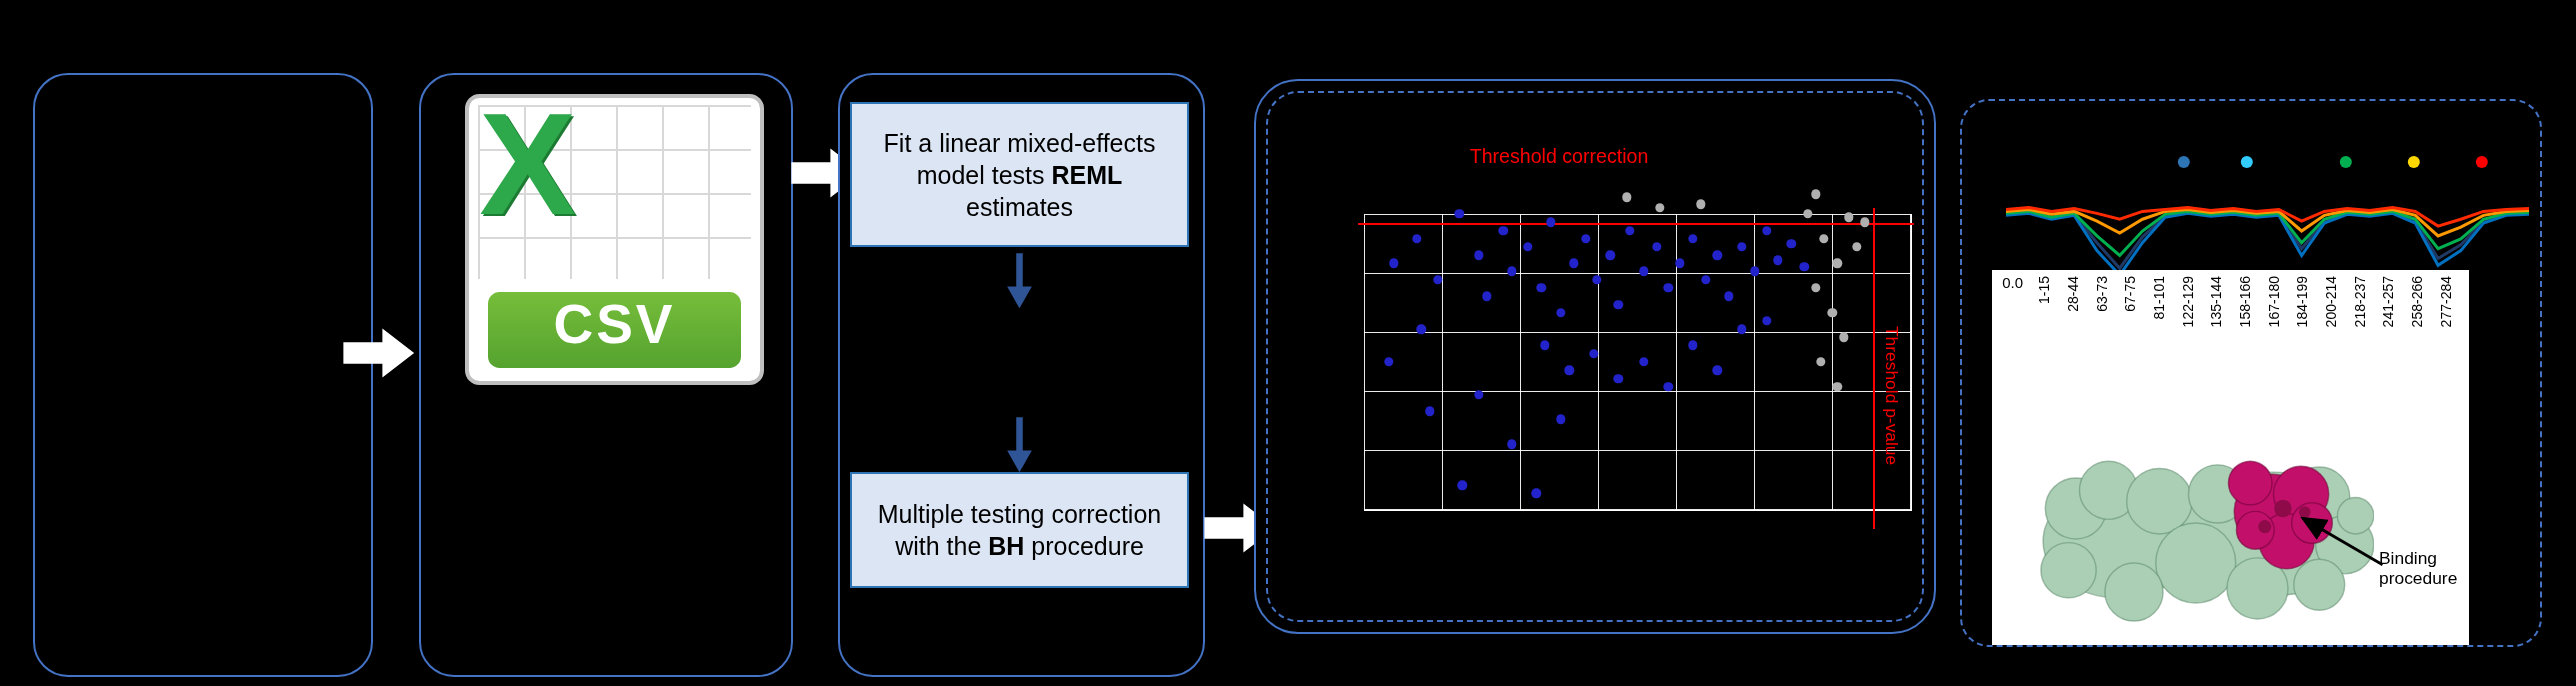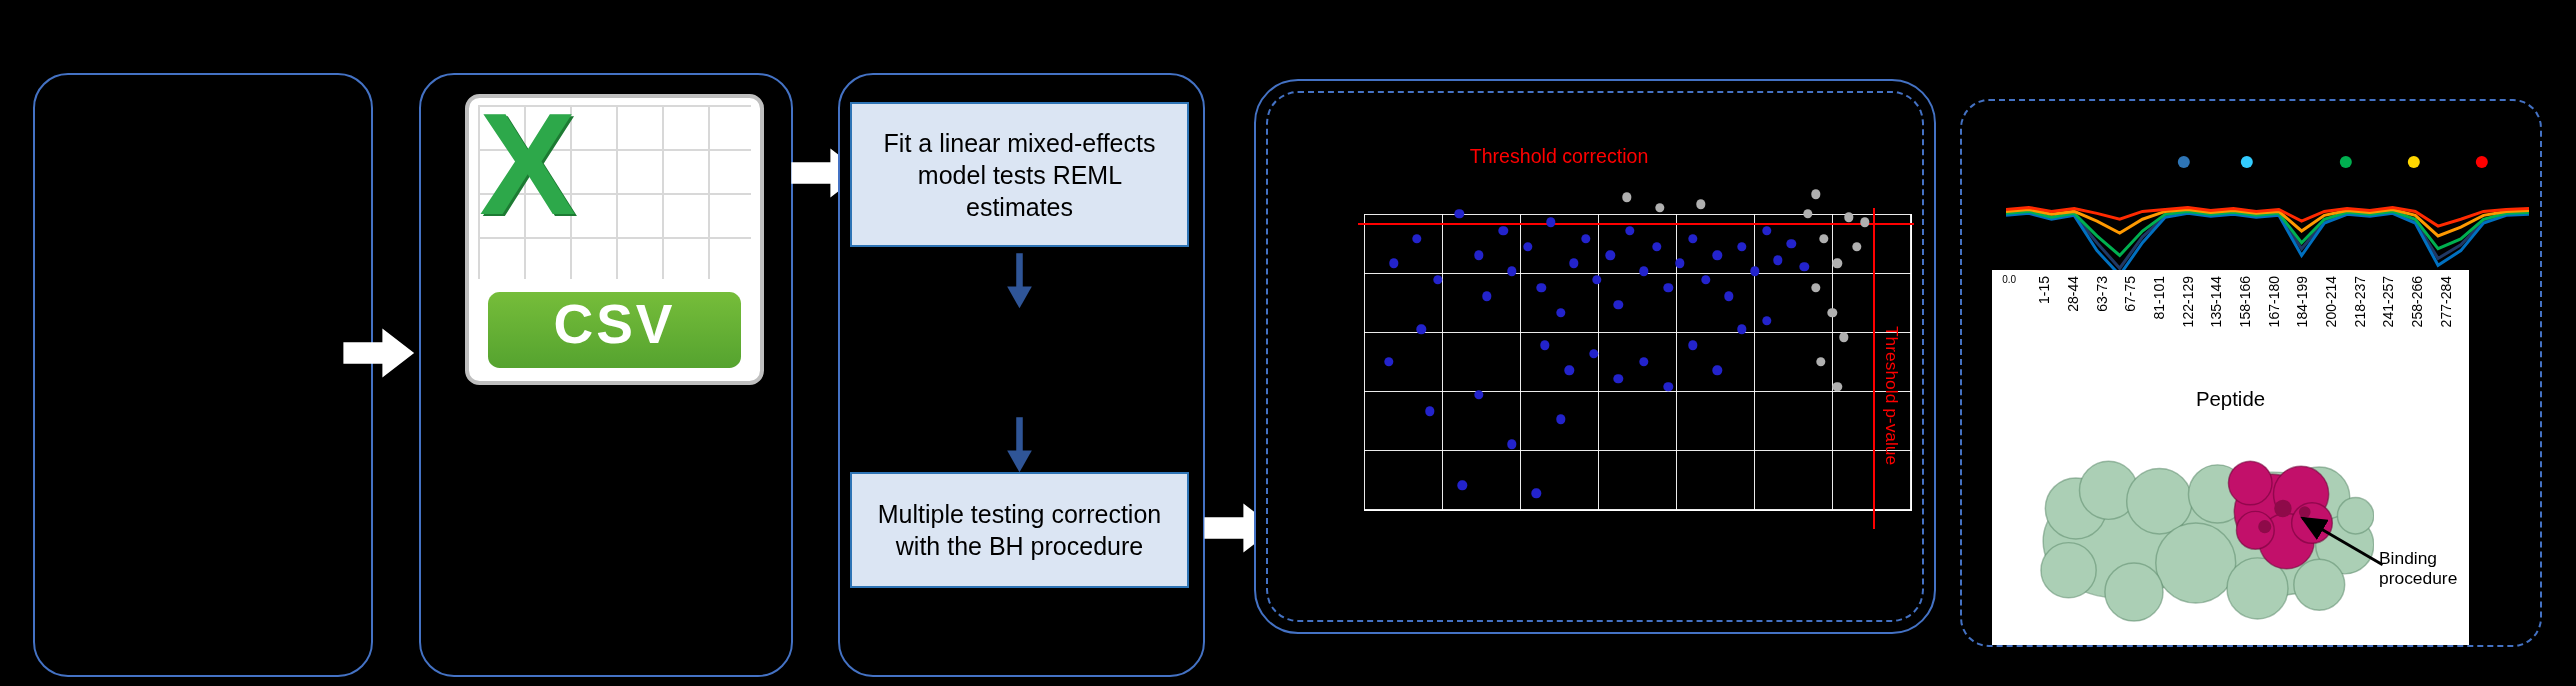--- a/index.html
+++ b/index.html
@@ -22,21 +22,21 @@
   .csv-x{position:absolute;left:10.2px;top:-17.4px;font-size:145px;font-weight:bold;
          color:var(--excel-x-green);text-shadow:2.2px 2.2px 0 #1d7a33;}
   .csv-banner{position:absolute;left:19px;right:19px;bottom:13px;height:76px;border-radius:11.6px;
               background:linear-gradient(#76bd3a,var(--csv-green));display:flex;justify-content:center;}
   .csv-banner span{color:#fff;font-weight:bold;font-size:55px;letter-spacing:2.9px;}
 
   
   .step-box{position:absolute;left:850px;width:339px;background:var(--box-fill);
             border:2.2px solid var(--box-border);display:flex;align-items:center;justify-content:center;
             text-align:center;font-size:25px;line-height:1.28;padding:4.4px 10.2px;box-sizing:border-box;}
-  .step-box b{font-weight:normal;text-align:center;}
+  .step-box b{font-weight:bold;text-align:center;}
   .down-arrow{position:absolute;left:1005px;width:29px;}
 
   
   .dashed-inner{position:absolute;inset:10.2px;border:2.2px dashed var(--accent);border-radius:32px;}
   .volcano-title{position:absolute;left:1450px;top:145px;width:218px;text-align:center;
                  color:var(--threshold-red);font-size:19.6px;}
   .volcano-plot{position:absolute;left:1364px;top:214px;width:547px;height:296px;background:#000;
                 border-right:1.5px solid #fff;border-bottom:1.5px solid #fff;
                 background-image:linear-gradient(to right,rgba(255,255,255,.92) 0 1.5px,transparent 1.5px),
                                  linear-gradient(to bottom,rgba(255,255,255,.92) 0 1.5px,transparent 1.5px);
@@ -47,21 +47,21 @@
                       writing-mode:vertical-rl;white-space:nowrap;}
   .dot{position:absolute;width:9.4px;height:9.4px;border-radius:50%;transform:translate(-50%,-50%);}
   .dot.blue{background:var(--point-blue);}
   .dot.grey{background:var(--point-grey);}
 
   
   .legend-dots{position:absolute;left:2006px;top:156px;width:523px;height:13px;}
   .legend-dots .ldot{position:absolute;width:12.4px;height:12.4px;border-radius:50%;transform:translateX(-50%);}
   .profile-chart{position:absolute;left:2006px;top:182px;width:523px;height:98px;}
   .white-box{position:absolute;left:1992px;top:270px;width:477px;height:375px;background:#fff;}
-  .ytick{position:absolute;left:10.2px;top:4.4px;font-size:10px;}
+  .ytick{position:absolute;left:10.2px;top:4.4px;font-size:15px;}
   .tick-row{position:absolute;left:38px;top:5.8px;width:430px;height:109px;display:flex;}
   .tick-slot{position:relative;width:29px;height:109px;}
   .tick-slot span{position:absolute;top:0;left:50%;transform:translateX(-50%) rotate(180deg);
                   writing-mode:vertical-rl;font-size:14px;white-space:nowrap;}
   .peptide-label{position:absolute;left:0;top:118px;width:100%;text-align:center;font-size:20.4px;}
   .protein-svg{position:absolute;left:40px;top:144px;width:342px;height:218px;}
   .binding-note{position:absolute;left:387px;top:278px;width:89px;font-size:17.4px;line-height:1.15;}
   .note-arrow{position:absolute;left:302px;top:238px;width:98px;height:67px;}
 </style>
 </head>
@@ -254,21 +254,20 @@
         <div class="tick-slot">
           <span>241-257</span>
         </div>
         <div class="tick-slot">
           <span>258-266</span>
         </div>
         <div class="tick-slot">
           <span>277-284</span>
         </div>
       </div>
-    <div class="peptide-label">Peptide</div>
 
     <svg class="protein-svg" viewBox="0 0 470 300">
       <g fill="var(--protein-green)" stroke="rgba(95,140,110,0.55)" stroke-width="2">
         <ellipse cx="120" cy="175" rx="105" ry="78"></ellipse>
         <ellipse cx="330" cy="165" rx="125" ry="85"></ellipse>
         <circle cx="60" cy="130" r="42"></circle>
         <circle cx="105" cy="105" r="40"></circle>
         <circle cx="175" cy="120" r="45"></circle>
         <circle cx="225" cy="205" r="55"></circle>
         <circle cx="50" cy="215" r="38"></circle>

